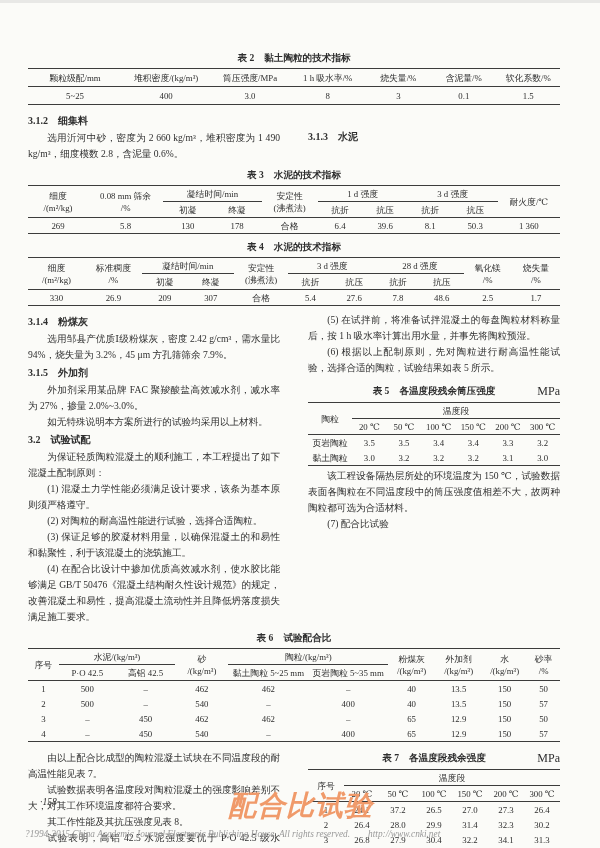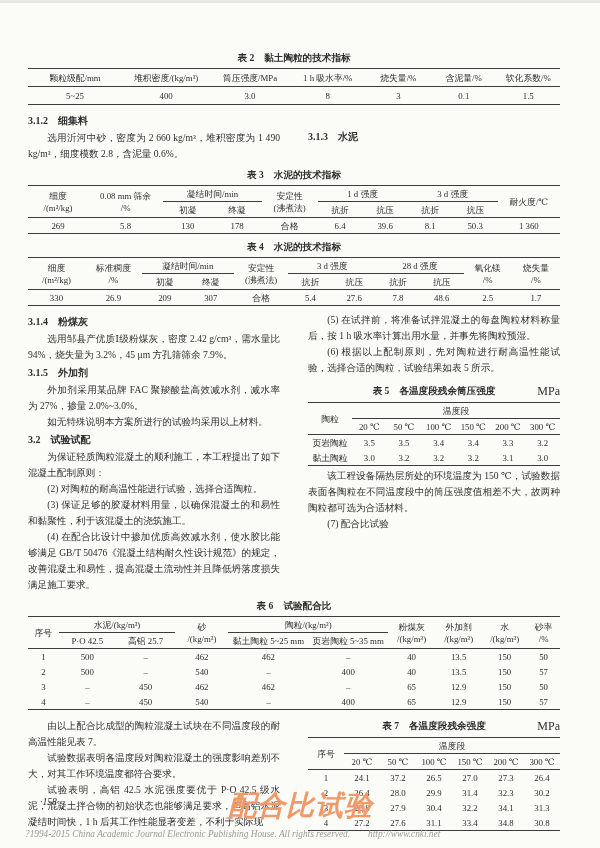--- a/index.html
+++ b/index.html
@@ -219,20 +219,21 @@
 
   <div class="twocol body-txt" style="margin-top:6px;">
     <div class="col">
       <div class="sec-head"><span class="sec-num">3.1.4</span><span>粉煤灰</span></div>
       <p>选用邹县产优质Ⅰ级粉煤灰，密度 2.42 g/cm³，需水量比 94%，烧失量为 3.2%，45 μm 方孔筛筛余 7.9%。</p>
       <div class="sec-head"><span class="sec-num">3.1.5</span><span>外加剂</span></div>
       <p>外加剂采用某品牌 FAC 聚羧酸盐高效减水剂，减水率为 27%，掺量 2.0%~3.0%。</p>
       <p>如无特殊说明本方案所进行的试验均采用以上材料。</p>
       <div class="sec-head"><span class="sec-num">3.2</span><span>试验试配</span></div>
       <p>为保证轻质陶粒混凝土的顺利施工，本工程提出了如下混凝土配制原则：</p>
+      <p>(1) 混凝土力学性能必须满足设计要求，该条为基本原则须严格遵守。</p>
       <p>(2) 对陶粒的耐高温性能进行试验，选择合适陶粒。</p>
       <p>(3) 保证足够的胶凝材料用量，以确保混凝土的和易性和黏聚性，利于该混凝土的浇筑施工。</p>
       <p>(4) 在配合比设计中掺加优质高效减水剂，使水胶比能够满足 GB/T 50476《混凝土结构耐久性设计规范》的规定，改善混凝土和易性，提高混凝土流动性并且降低坍落度损失满足施工要求。</p>
     </div>
     <div class="col">
       <p>(5) 在试拌前，将准备试拌混凝土的每盘陶粒材料称量后，按 1 h 吸水率计算出用水量，并事先将陶粒预湿。</p>
       <p>(6) 根据以上配制原则，先对陶粒进行耐高温性能试验，选择合适的陶粒，试验结果如表 5 所示。</p>
 
       <div class="tbl-title">
         <span class="tno">表 5</span><span>各温度段残余筒压强度</span>
@@ -316,21 +317,21 @@
 /(kg/m³)</th>
         <th rowspan="2">外加剂
 /(kg/m³)</th>
         <th rowspan="2">水
 /(kg/m³)</th>
         <th rowspan="2">砂率
 /%</th>
       </tr>
       <tr>
         <th>P·O 42.5</th>
-        <th>高铝 25.7</th>
+        <th>高铝 42.5</th>
         <th>黏土陶粒 5~25 mm</th>
         <th>页岩陶粒 5~35 mm</th>
       </tr>
     </thead>
     <tbody>
         <tr>
           <td>1</td>
           <td>500</td>
           <td>–</td>
           <td>462</td>
@@ -377,20 +378,21 @@
           <td>150</td>
           <td>57</td>
         </tr>
       </tbody>
   </table>
 
   <div class="twocol body-txt" style="margin-top:8px;">
     <div class="col">
       <p>由以上配合比成型的陶粒混凝土试块在不同温度段的耐高温性能见表 7。</p>
       <p>试验数据表明各温度段对陶粒混凝土的强度影响差别不大，对其工作环境温度都符合要求。</p>
+      <p>其工作性能及其抗压强度见表 8。</p>
       <p>试验表明，高铝 42.5 水泥强度要优于 P·O 42.5 级水泥，混凝土拌合物的初始状态也能够满足要求，但高铝水泥凝结时间快，1 h 后其工作性能显著变差，不利于实际现</p>
     </div>
     <div class="col">
 
       <div class="tbl-title" style="margin-top:0;">
         <span class="tno">表 7</span><span>各温度段残余强度</span>
         <span class="unit">MPa</span>
       </div>
       <table class="t-small">
         <colgroup>

